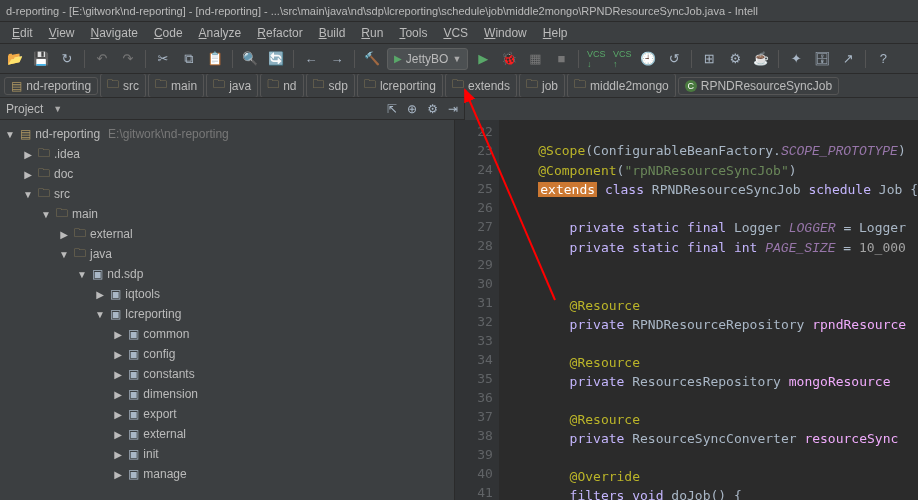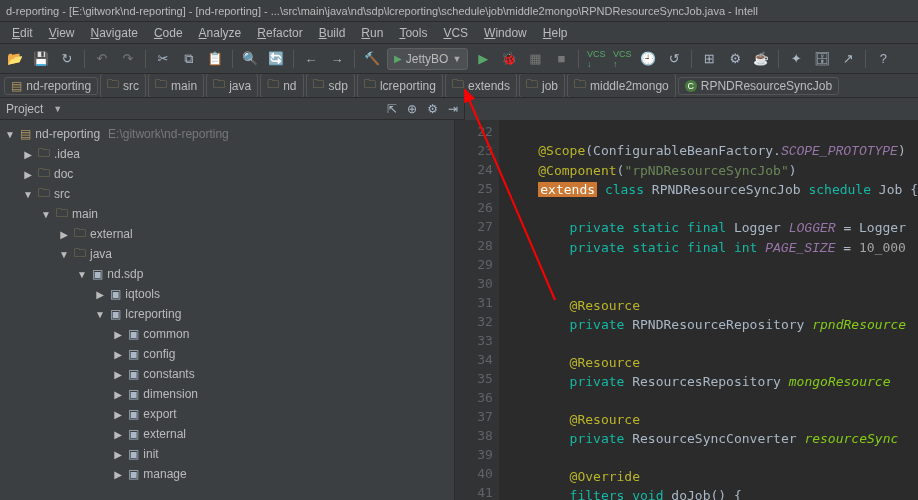--- a/index.html
+++ b/index.html
@@ -169,23 +169,23 @@
   }
   .code {
     flex: 1;
     background: #2b2b2b;
     color: #a9b7c6;
     padding: 2px 0 2px 8px;
     line-height: 19px;
     white-space: pre;
   }
   .code .anno { color: #bbb529; }
-  .code .kw { color: #14b8a6; }
+  .code .kw { color: #c4b5fd; }
   .code .str { color: #6a8759; }
-  .code .fld { font-style: italic; color: #84cc16; }
+  .code .fld { color: #f0abfc; }
   .code .static-it { font-style: italic; color: #9876aa; font-family: Liberation Mono, monospace; }
   .code .kw-hl { background: #cc7832; color: #fff; padding: 0 2px;}
   .arrow-overlay {
     position: absolute;
     top: 0; left: 0;
     width: 918px; height: 500px;
     pointer-events: none;
   }
 </style>
 </head>

